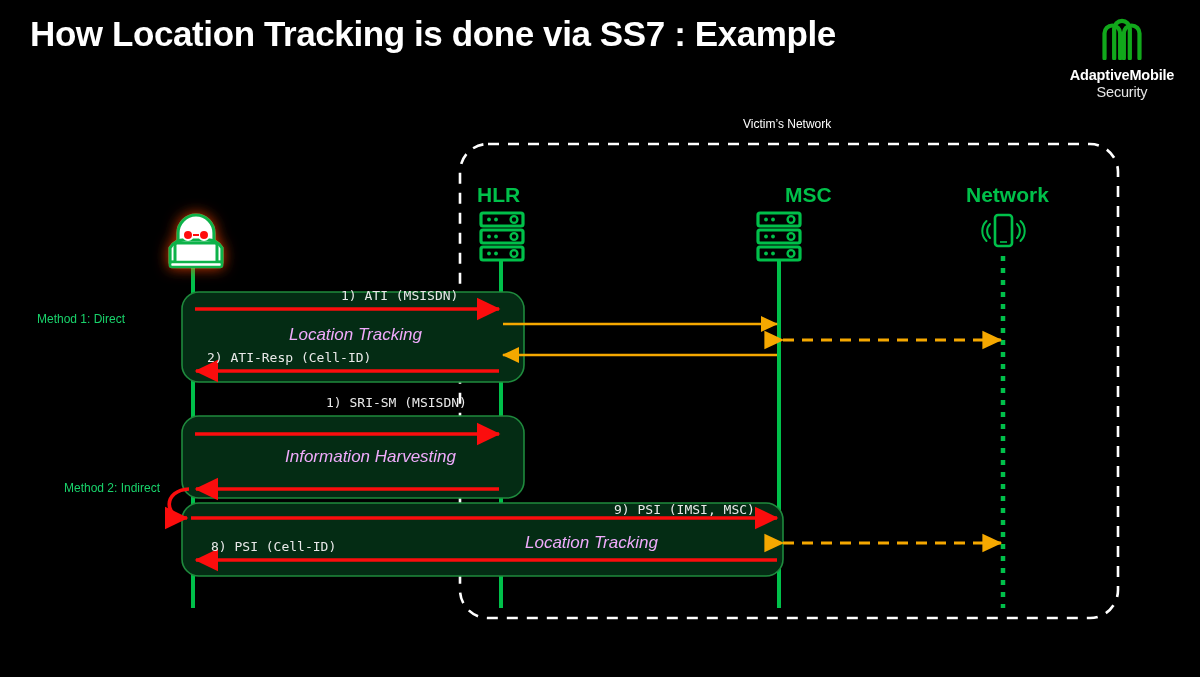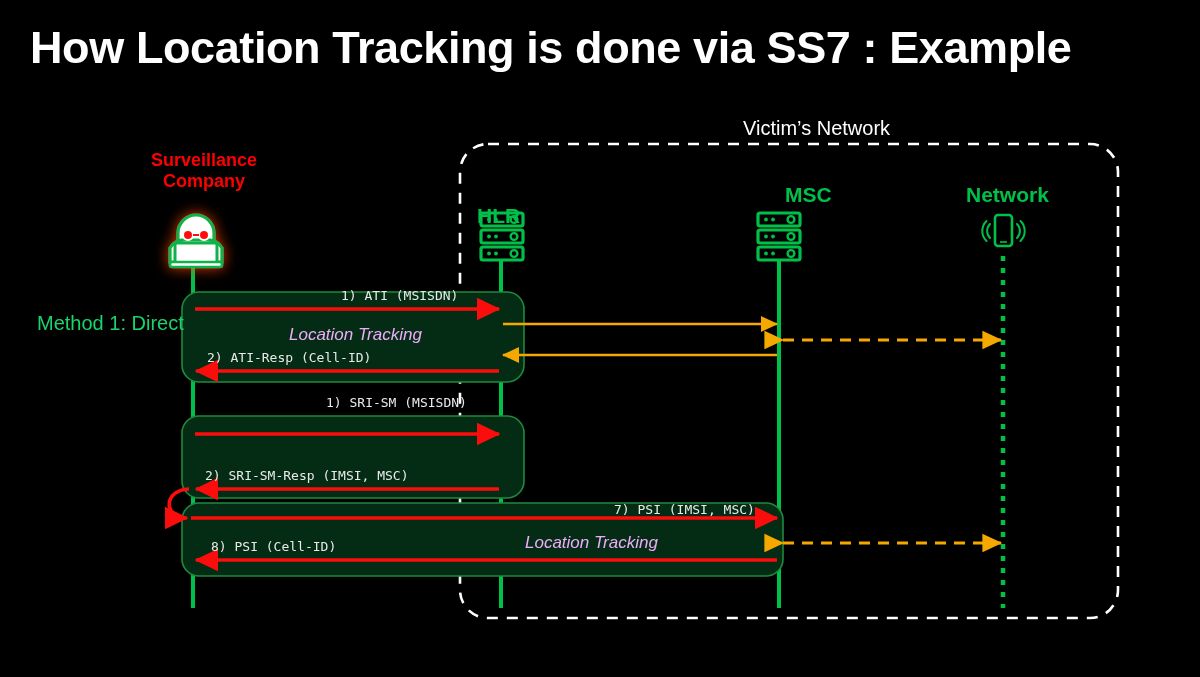--- a/index.html
+++ b/index.html
@@ -4,44 +4,44 @@
 <style>
   html,body{margin:0;padding:0;background:#000;}
   body{
     width:1200px;height:677px;position:relative;overflow:hidden;
     font-family:"Liberation Sans", sans-serif;color:#fff;
   }
   #stage{position:absolute;inset:0;width:1200px;height:677px;}
   #svgroot{position:absolute;left:0;top:0;width:1200px;height:677px;}
 
   .title{
-    position:absolute;left:30px;top:22px;
-    font-size:45px;font-weight:bold;letter-spacing:-0.4px;
+    position:absolute;left:30px;top:14px;
+    font-size:35px;font-weight:bold;letter-spacing:-0.4px;
     color:#ffffff;white-space:nowrap;
   }
   .logo-wrap{position:absolute;left:1058px;top:14px;width:128px;height:92px;text-align:center;}
   .logo-mark{width:100%;height:46px;}
   .logo-l1{font-size:14.5px;font-weight:bold;color:#ffffff;margin-top:3px;letter-spacing:-0.2px;}
   .logo-l2{font-size:14.5px;color:#e6e6e6;margin-top:1px;letter-spacing:-0.2px;}
 
   .lbl{position:absolute;white-space:nowrap;}
 
-  .net-title{left:743px;top:117px;font-size:20px;color:#ffffff;}
+  .net-title{left:743px;top:117px;font-size:12px;color:#ffffff;}
 
   .node-title{font-size:21px;font-weight:bold;color:#00c04a;}
-  .hlr-title{left:477px;top:183px;margin-top:21px;}
+  .hlr-title{left:477px;top:183px;}
   .msc-title{left:785px;top:183px;}
   .tgt-title{left:966px;top:183px;}
 
   .surv-title{
     left:141px;top:150px;width:126px;text-align:center;white-space:normal;
     font-size:18px;font-weight:bold;color:#ff0000;line-height:1.18;
   }
 
-  .method-lbl{font-size:20px;color:#19d36b;}
+  .method-lbl{font-size:12px;color:#19d36b;}
   .m1{left:37px;top:312px;}
   .m2{left:57px;top:481px;width:110px;text-align:center;white-space:normal;line-height:1.24;}
 
   .actlbl{font-size:17px;color:#f0abfc;white-space:nowrap;font-style:italic;}
   .lt1{left:289px;top:325px;}
   .ih{left:285px;top:447px;}
   .lt2{left:525px;top:533px;}
 
   .msg{
     position:absolute;font-family:"DejaVu Sans Mono", monospace;
@@ -54,20 +54,31 @@
   .m-psi3{left:614px;top:502px;}
   .m-psi4{left:211px;top:539px;}
 </style>
 </head>
 <body>
 
 <div id="stage">
 
   <div class="title lbl">How Location Tracking is done via SS7 : Example</div>
 
+  <div class="logo-wrap">
+    <svg class="logo-mark" viewBox="0 0 100 50">
+      <g fill="none" stroke="#11a81b" stroke-width="4.6" stroke-linecap="round">
+        <path d="M31 48 L31 21 A8.5 8.5 0 0 1 48 21 L48 48"></path>
+        <path d="M41.5 48 L41.5 16 A8.5 8.5 0 0 1 58.5 16 L58.5 48"></path>
+        <path d="M52 48 L52 21 A8.5 8.5 0 0 1 69 21 L69 48"></path>
+      </g>
+    </svg>
+    <div class="logo-l1">AdaptiveMobile</div>
+    <div class="logo-l2">Security</div>
+  </div>
 
   <svg id="svgroot" viewBox="0 0 1200 677">
     <defs>
       <marker id="ar-red" markerWidth="7" markerHeight="7" refX="6.2" refY="3.5" orient="auto" markerUnits="strokeWidth">
         <path d="M0,0.3 L6.6,3.5 L0,6.7 z" fill="#fb0d0d"></path>
       </marker>
       <marker id="ar-red-s" markerWidth="7" markerHeight="7" refX="6.2" refY="3.5" orient="auto" markerUnits="strokeWidth">
         <path d="M0,0.3 L6.6,3.5 L0,6.7 z" fill="#fb0d0d"></path>
       </marker>
       <marker id="ar-org" markerWidth="7" markerHeight="7" refX="6.2" refY="3.5" orient="auto" markerUnits="strokeWidth">
@@ -158,27 +169,27 @@
     <path d="M189 489 C 163 490 163 518 187 518" fill="none" stroke="#fb0d0d" stroke-width="3.6" marker-end="url(#ar-red)"></path>
     <line x1="191" y1="518" x2="777" y2="518" stroke="#fb0d0d" stroke-width="3.6" marker-end="url(#ar-red)"></line>
     <line x1="777" y1="560" x2="196" y2="560" stroke="#fb0d0d" stroke-width="3.6" marker-end="url(#ar-red)"></line>
   </svg>
 
   <div class="lbl net-title">Victim’s Network</div>
 
   <div class="lbl node-title hlr-title">HLR</div>
   <div class="lbl node-title msc-title">MSC</div>
   <div class="lbl node-title tgt-title">Network</div>
-  <div class="lbl surv-title">Surveillance Company</div>
 
   <div class="lbl method-lbl m1">Method 1: Direct</div>
+  <div class="lbl method-lbl m2">Method 2: Indirect</div>
 
   <div class="lbl actlbl lt1">Location Tracking</div>
+  <div class="lbl actlbl ih">Information Harvesting</div>
   <div class="lbl actlbl lt2">Location Tracking</div>
 
   <div class="msg m-ati">1) ATI (MSISDN)</div>
   <div class="msg m-atir">2) ATI-Resp (Cell-ID)</div>
   <div class="msg m-sri">1) SRI-SM (MSISDN)</div>
-  <div class="msg m-srir">2) SRI-SM-Resp (IMSI, MSC)</div>
-  <div class="msg m-psi3">7) PSI (IMSI, MSC)</div>
+  <div class="msg m-psi3">9) PSI (IMSI, MSC)</div>
   <div class="msg m-psi4">8) PSI (Cell-ID)</div>
 
 </div>
 
 </body></html>

